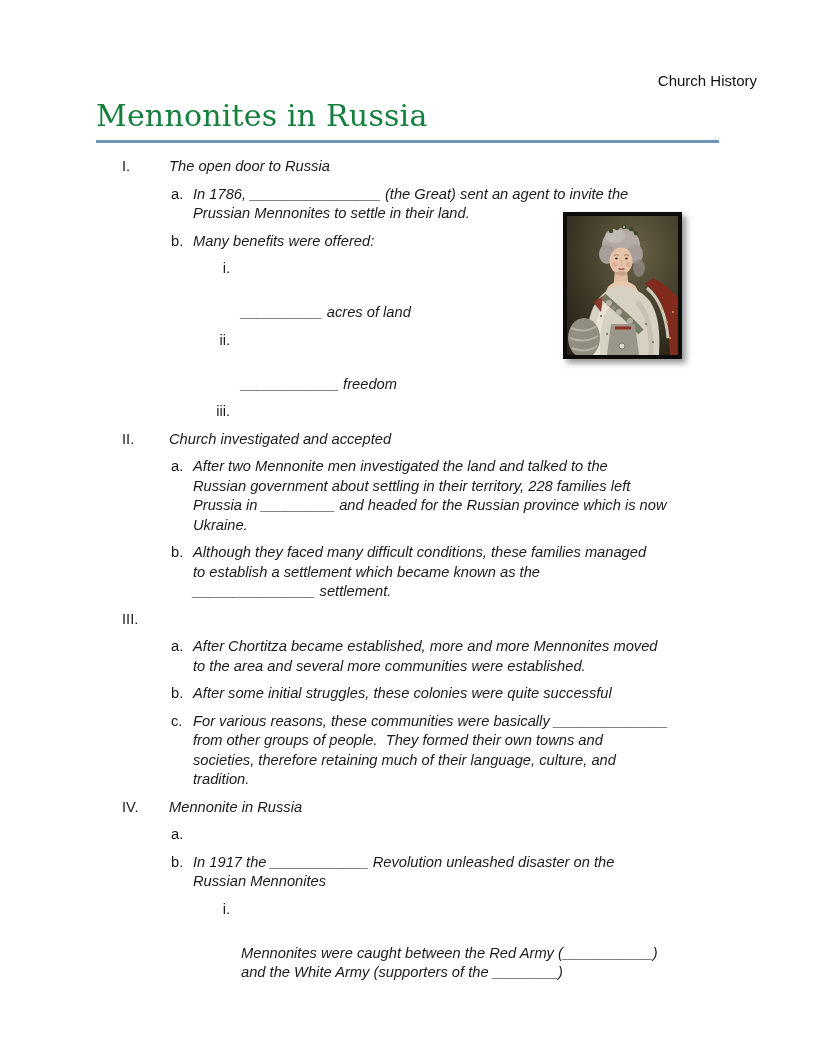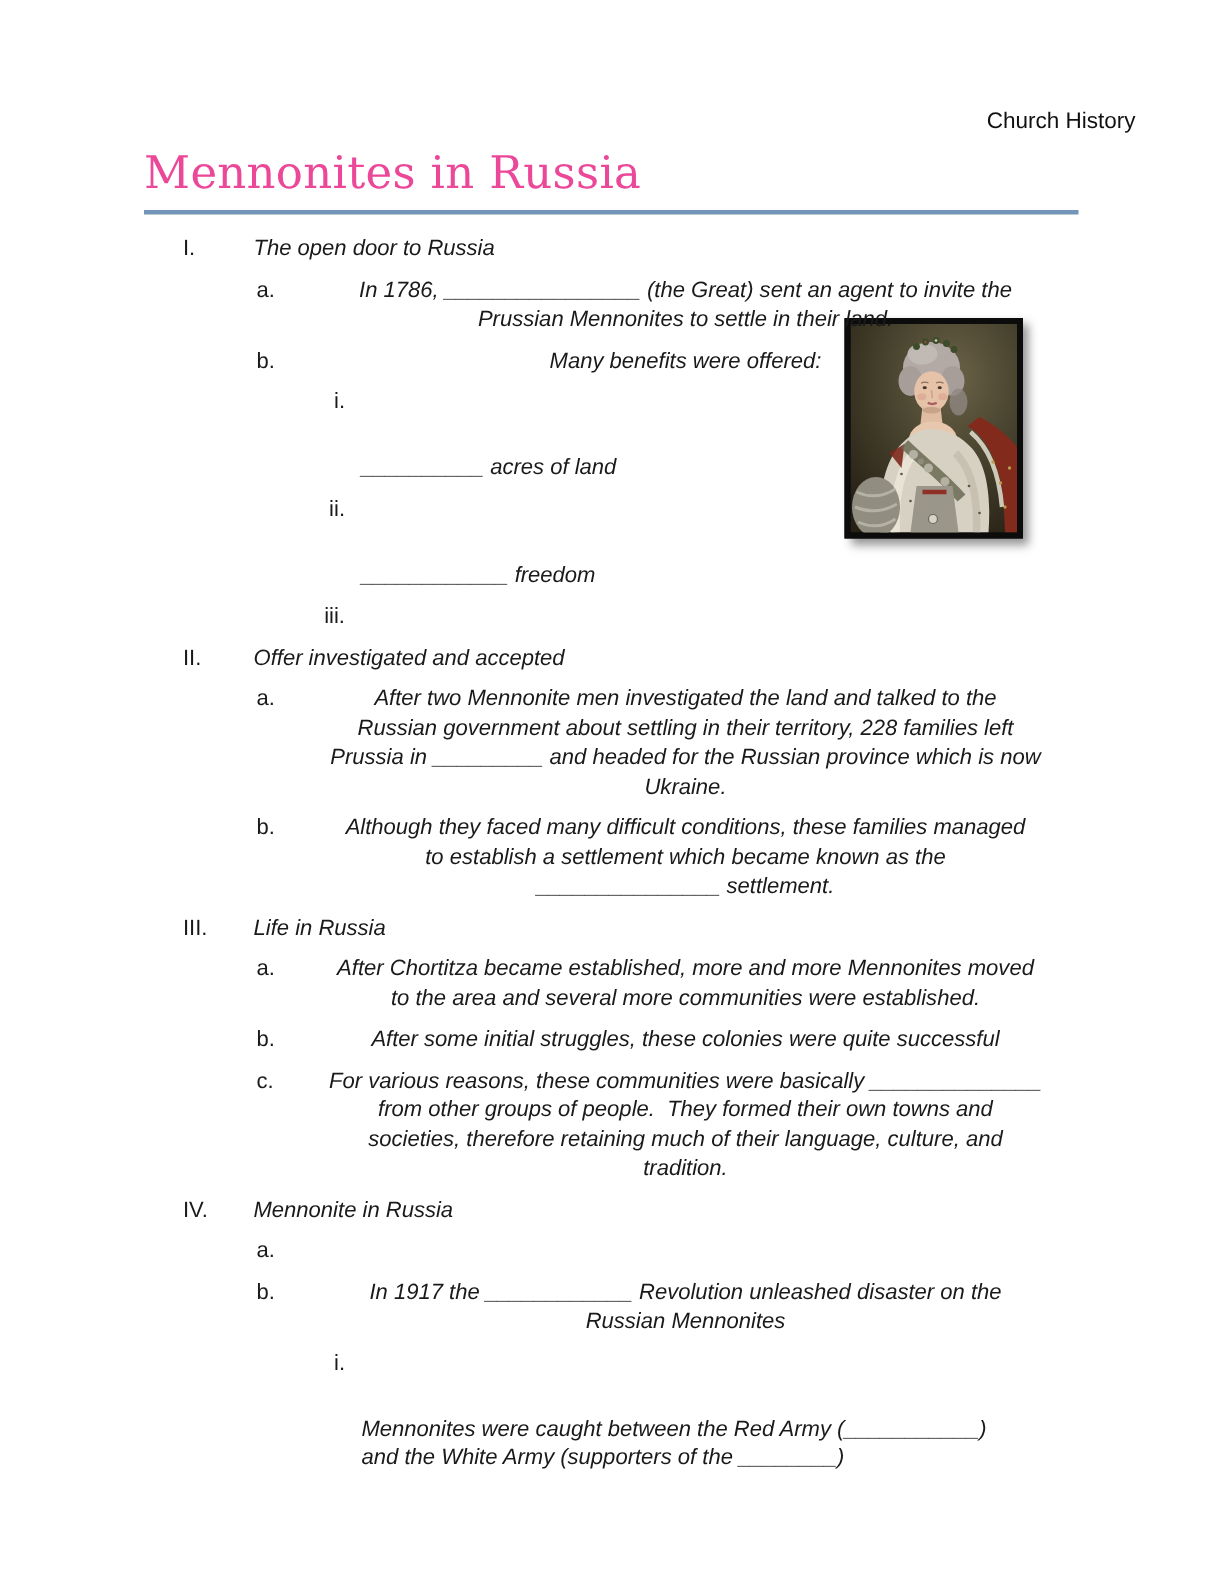--- a/index.html
+++ b/index.html
@@ -15,36 +15,36 @@
   .header-right{
     position:absolute;
     top:72px;right:96px;
     font-size:15px;line-height:17px;
     color:#111;
   }
   .title-block{position:absolute;left:96px;top:98px;width:623px;}
   .doc-title{
     font-family:"DejaVu Serif","Liberation Serif",serif;
     font-size:30px;line-height:35px;
-    color:#ec4899;
+    color:#15803d;
     font-weight:400;
     letter-spacing:0.2px;
   }
   .title-rule{
     margin-top:7px;
     height:2.5px;width:623px;
     background:#7296ba;
   }
   .content{position:absolute;left:0;top:157px;width:817px;}
   .row{display:flex;margin-bottom:8px;font-size:14.7px;line-height:19.5px;}
   .row .txt{white-space:pre-wrap;font-style:italic;}
   .lvl1 .lbl{margin-left:122px;width:47px;flex:none;}
   .lvl1 .txt{width:552px;}
   .lvl2 .lbl{margin-left:171px;width:22px;flex:none;}
-  .lvl2 .txt{width:528px;text-align:center;}
+  .lvl2 .txt{width:528px;}
   .lvl3 .lbl{margin-left:193px;width:37px;flex:none;text-align:right;}
   .lvl3 .txt{margin-left:11px;width:480px;margin-top:44px;}
   .portrait-frame{
     position:absolute;
     left:563px;top:212px;
     width:111px;height:139px;
     background:#0c0c0c;
     border:4px solid #0c0c0c;
     box-shadow:4px 4px 6px rgba(60,60,60,0.55);
   }
@@ -157,39 +157,38 @@
     <div class="row lvl3">
       <div class="lbl">ii.</div>
       <div class="txt">____________ freedom</div>
     </div>
     <div class="row lvl3">
       <div class="lbl">iii.</div>
     </div>
 
     <div class="row lvl1">
       <div class="lbl">II.</div>
-      <div class="txt">Offer investigated and accepted</div>
+      <div class="txt">Church investigated and accepted</div>
     </div>
     <div class="row lvl2">
       <div class="lbl">a.</div>
       <div class="txt">After two Mennonite men investigated the land and talked to the
 Russian government about settling in their territory, 228 families left
 Prussia in _________ and headed for the Russian province which is now
 Ukraine.</div>
     </div>
     <div class="row lvl2">
       <div class="lbl">b.</div>
       <div class="txt">Although they faced many difficult conditions, these families managed
 to establish a settlement which became known as the
 _______________ settlement.</div>
     </div>
 
     <div class="row lvl1">
       <div class="lbl">III.</div>
-      <div class="txt">Life in Russia</div>
     </div>
     <div class="row lvl2">
       <div class="lbl">a.</div>
       <div class="txt">After Chortitza became established, more and more Mennonites moved
 to the area and several more communities were established.</div>
     </div>
     <div class="row lvl2">
       <div class="lbl">b.</div>
       <div class="txt">After some initial struggles, these colonies were quite successful</div>
     </div>

